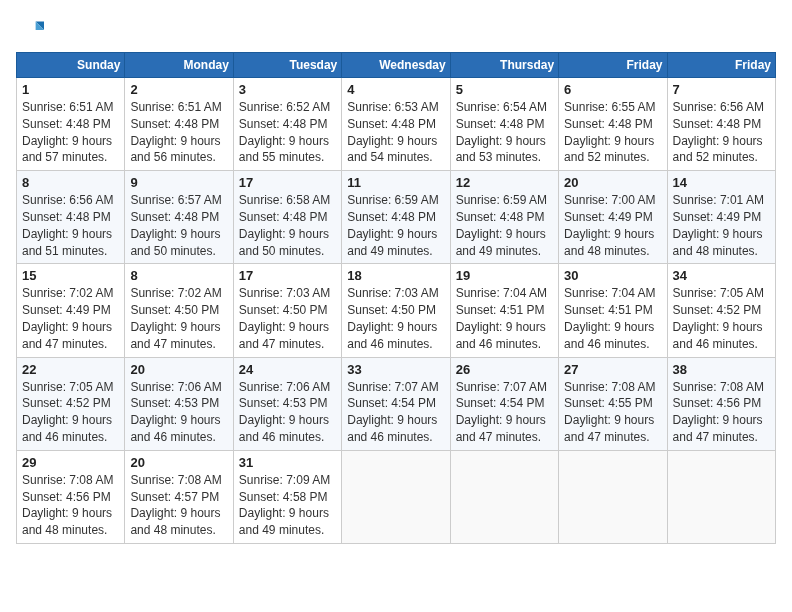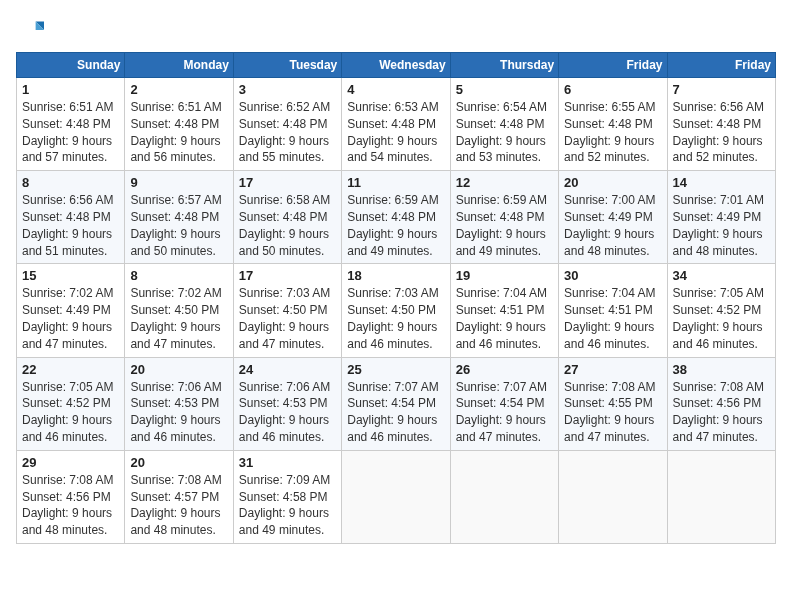--- a/index.html
+++ b/index.html
@@ -312,21 +312,21 @@
       </td>
         <td>
         <span class="day-number">24</span>
         <div class="day-info">
           Sunrise: 7:06 AM<br>
           Sunset: 4:53 PM<br>
           Daylight: 9 hours and 46 minutes.
         </div>
       </td>
         <td>
-        <span class="day-number">25</span>
+        <span class="day-number">33</span>
         <div class="day-info">
           Sunrise: 7:07 AM<br>
           Sunset: 4:54 PM<br>
           Daylight: 9 hours and 46 minutes.
         </div>
       </td>
         <td>
         <span class="day-number">26</span>
         <div class="day-info">
           Sunrise: 7:07 AM<br>

